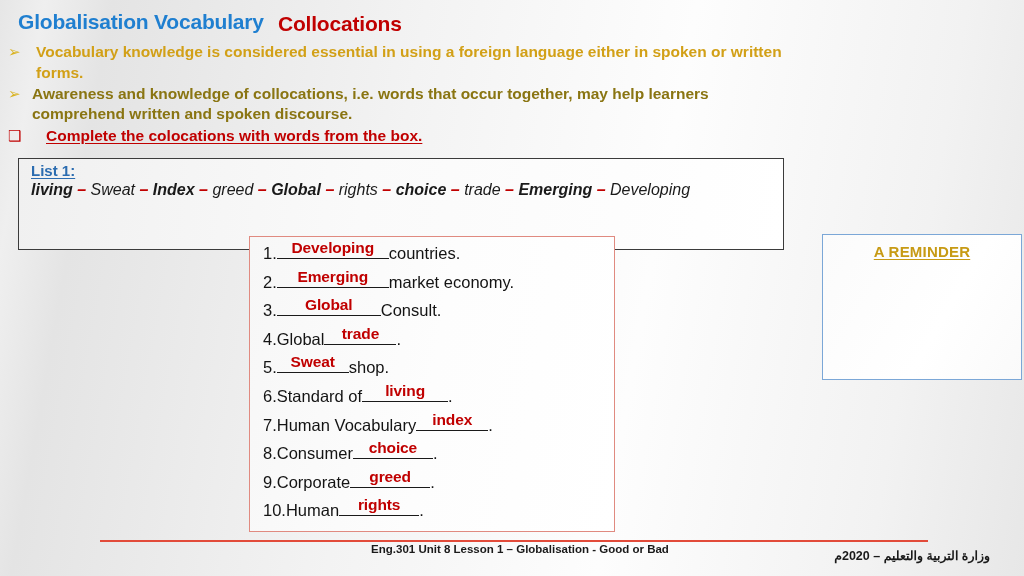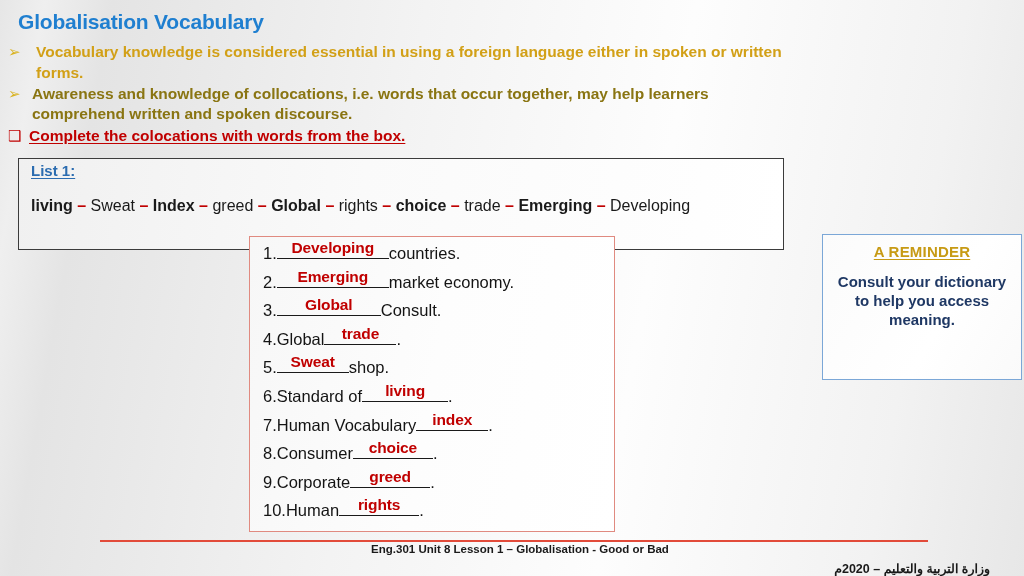--- a/index.html
+++ b/index.html
@@ -29,35 +29,35 @@
   .bullets{position:absolute;left:8px;top:42px;width:1008px;}
   .brow{position:relative;display:block;margin:0;padding:0 0 0 0;}
   .bullet-glyph{
     position:absolute;left:0;top:0;font-size:15px;line-height:1.33;
   }
   .arrow-glyph{color:#d9b321;}
   .sq-glyph{color:#c00000;font-size:15px;}
   .btext{display:block;font-size:15.5px;font-weight:bold;line-height:1.34;}
   .b1{color:#d2a017;padding-left:28px;}
   .b2{color:#8a7512;padding-left:24px;}
-  .b3{color:#c00000;padding-left:21px;text-decoration:underline;text-underline-offset:2px;}
+  .b3{color:#c00000;padding-left:38px;text-decoration:underline;text-underline-offset:2px;}
 
   
   .wordbox{
     position:absolute;left:18px;top:158px;width:766px;height:92px;
     border:1.6px solid #3b3b3b;
     background:linear-gradient(95deg,#f0f0f0 0%,#fafafa 45%,#ffffff 100%);
     box-sizing:border-box;padding:3px 8px 0 12px;
   }
   .list-label{
     font-size:15px;font-weight:bold;color:#2b6cb0;
     text-decoration:underline;text-underline-offset:2px;
     line-height:1.15;display:block;
   }
-  .words{font-size:16px;color:#1a1a1a;line-height:1.28;display:block;margin-top:17px;}
+  .words{font-size:16px;color:#1a1a1a;line-height:1.28;display:block;margin-top:1px;font-style:italic;}
   .w-b{font-weight:bold;}
   .w-r{font-weight:normal;}
   .dash{color:#c00000;font-weight:bold;}
 
   
   .answers{
     position:absolute;left:249px;top:236px;width:366px;height:296px;
     border:1.3px solid #e08a80;
     background:linear-gradient(100deg,#f7f7f7 0%,#fdfdfd 50%,#ffffff 100%);
     box-sizing:border-box;padding:5px 6px 0 13px;
@@ -93,31 +93,32 @@
     font-size:15px;font-weight:bold;color:#1f3864;line-height:1.28;
   }
 
   
   .footrule{position:absolute;left:100px;top:540px;width:828px;height:2.2px;background:#e24b3a;}
   .foot-en{
     position:absolute;left:0;top:543px;width:1024px;text-align:center;
     font-size:11.5px;font-weight:bold;color:#1a1a1a;margin-left:8px;
   }
   .foot-ar{
-    position:absolute;right:34px;top:561px;
+    position:absolute;right:34px;top:548px;
     font-size:12.5px;font-weight:bold;color:#1a1a1a;direction:rtl;
   }
 </style>
 </head>
 <body>
 
 <div class="slide">
 
   <div class="title-row">
     <span class="title-blue">Globalisation Vocabulary</span>
+    <span class="title-red">Collocations</span>
   </div>
 
   <div class="bullets">
 
     <div class="brow">
       <span class="bullet-glyph arrow-glyph">➢</span>
       <span class="btext b1">Vocabulary knowledge is considered essential in using a foreign language either in spoken or written</span>
       <span class="btext b1 cont">forms.</span>
     </div>
 
@@ -147,20 +148,19 @@
       <div class="arow"><span class="num">5. </span><span class="blank" style="width: 72px;"><span class="ans">Sweat</span></span><span class="post"> shop.</span></div>
       <div class="arow"><span class="num">6. </span><span class="pre">Standard of </span><span class="blank" style="width: 86px;"><span class="ans">living</span></span><span class="post">.</span></div>
       <div class="arow"><span class="num">7. </span><span class="pre">Human Vocabulary </span><span class="blank" style="width: 72px;"><span class="ans">index</span></span><span class="post">.</span></div>
       <div class="arow"><span class="num">8. </span><span class="pre">Consumer </span><span class="blank" style="width: 80px;"><span class="ans">choice</span></span><span class="post">.</span></div>
       <div class="arow"><span class="num">9. </span><span class="pre">Corporate </span><span class="blank" style="width: 80px;"><span class="ans">greed</span></span><span class="post">.</span></div>
       <div class="arow"><span class="num">10. </span><span class="pre">Human </span><span class="blank" style="width: 80px;"><span class="ans">rights</span></span><span class="post">.</span></div>
     </div>
 
   <div class="reminder">
     <span class="rem-title">A REMINDER</span>
-    <span class="rem-body">Consult your dictionary to help you access meaning.</span>
   </div>
 
   <div class="footrule"></div>
   <div class="foot-en">Eng.301 Unit 8 Lesson 1 – Globalisation - Good or Bad</div>
   <div class="foot-ar">وزارة التربية والتعليم – 2020م</div>
 
 </div>
 
 </body></html>

